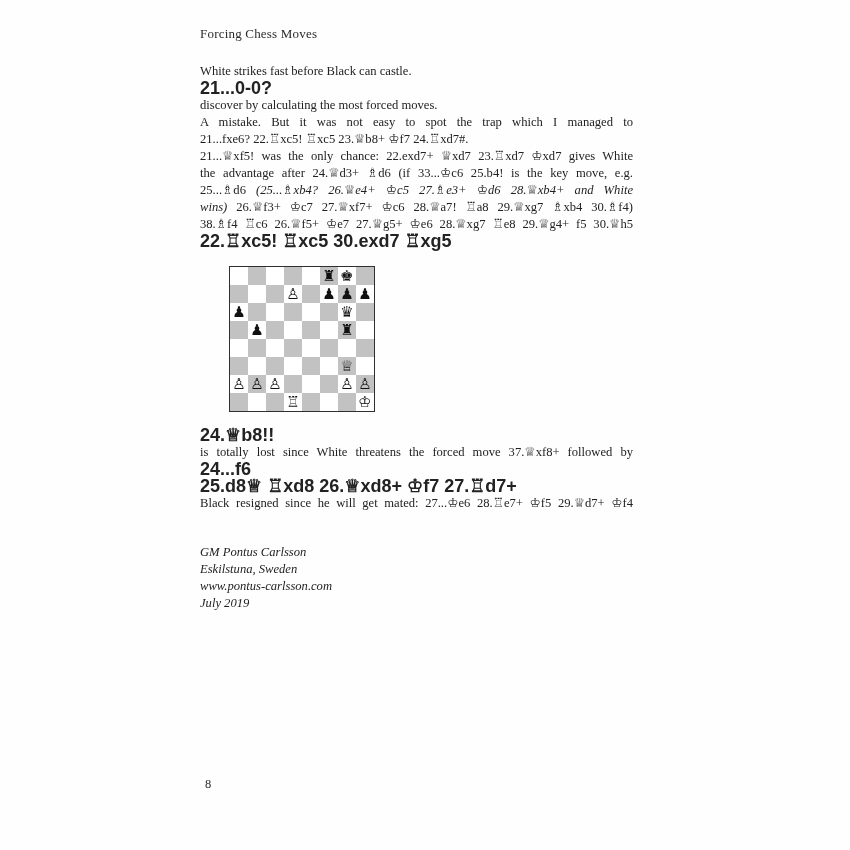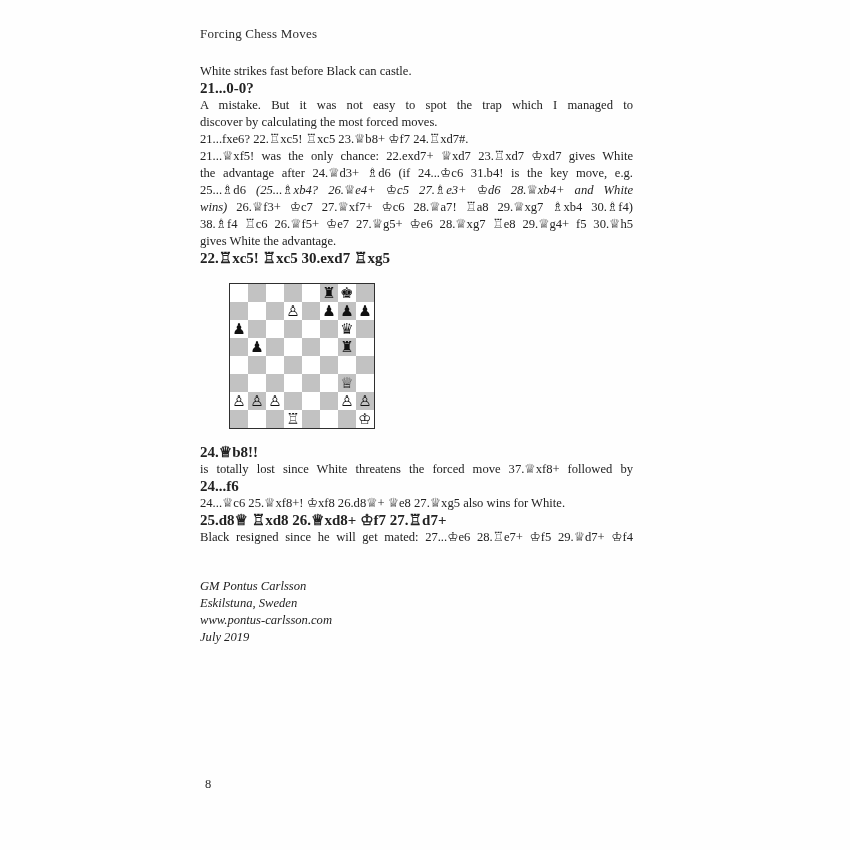--- a/index.html
+++ b/index.html
@@ -24,23 +24,23 @@
     position: absolute;
     left: 200px;
     top: 63px;
     width: 433px;
     font-size: 12.6px;
     line-height: 17px;
   }
   .line { height: 17px; }
   .line.body { font-family: "Liberation Serif", "DejaVu Serif", "DejaVu Sans", serif; }
   .line.moves {
-    font-family: Liberation Serif, serif;
+    font-family: Liberation Sans, sans-serif;
     font-weight: bold;
-    font-size: 15px;
+    font-size: 18px;
   }
   .line.j { text-align: justify; text-align-last: justify; }
   .it { font-style: italic; }
   .diagram {
     margin: 16px 0 15px 29px;
     width: 146px;
   }
   .board {
     width: 144px;
     height: 144px;
@@ -71,29 +71,28 @@
 </style>
 </head>
 <body>
 
 <div class="page">
   <div class="running-header">Forcing Chess Moves</div>
 
   <div class="text-col">
       <div class="line body"><span>White strikes fast before Black can castle.</span></div>
       <div class="line moves"><span>21...0-0?</span></div>
+      <div class="line body"><span>discover by calculating the most forced moves.</span></div>
       <div class="line body j"><span>A mistake. But it was not easy to spot the trap which I managed to</span></div>
-      <div class="line body"><span>discover by calculating the most forced moves.</span></div>
       <div class="line body"><span>21...fxe6? 22.♖xc5! ♖xc5 23.♕b8+ ♔f7 24.♖xd7#.</span></div>
       <div class="line body j"><span>21...♕xf5! was the only chance: 22.exd7+ ♕xd7 23.♖xd7 ♔xd7 gives White</span></div>
-      <div class="line body j"><span>the advantage after 24.♕d3+ ♗d6 (if 24...♔c6 31.b4! is the key move, e.g.</span></div>
+      <div class="line body j"><span>the advantage after 24.♕d3+ ♗d6 (if 33...♔c6 25.b4! is the key move, e.g.</span></div>
       <div class="line body j"><span>25...♗d6 </span><span class="it">(25...♗xb4? 26.♕e4+ ♔c5 27.♗e3+ ♔d6 28.♕xb4+ and White</span></div>
       <div class="line body j"><span class="it">wins)</span><span> 26.♕f3+ ♔c7 27.♕xf7+ ♔c6 28.♕a7! ♖a8 29.♕xg7 ♗xb4 30.♗f4)</span></div>
       <div class="line body j"><span>38.♗f4 ♖c6 26.♕f5+ ♔e7 27.♕g5+ ♔e6 28.♕xg7 ♖e8 29.♕g4+ f5 30.♕h5</span></div>
-      <div class="line body"><span>gives White the advantage.</span></div>
       <div class="line moves"><span>22.♖xc5! ♖xc5 30.exd7 ♖xg5</span></div>
       <div class="diagram">
         <div class="board">
           <div class="sq" style="background: rgb(255, 255, 255);"></div>
           <div class="sq" style="background: rgb(194, 194, 194);"></div>
           <div class="sq" style="background: rgb(255, 255, 255);"></div>
           <div class="sq" style="background: rgb(194, 194, 194);"></div>
           <div class="sq" style="background: rgb(255, 255, 255);"></div>
           <div class="sq" style="background: rgb(194, 194, 194);"><span>♜</span></div>
           <div class="sq" style="background: rgb(255, 255, 255);"><span>♚</span></div>
@@ -152,21 +151,20 @@
           <div class="sq" style="background: rgb(255, 255, 255);"><span>♖</span></div>
           <div class="sq" style="background: rgb(194, 194, 194);"></div>
           <div class="sq" style="background: rgb(255, 255, 255);"></div>
           <div class="sq" style="background: rgb(194, 194, 194);"></div>
           <div class="sq" style="background: rgb(255, 255, 255);"><span>♔</span></div>
         </div>
       </div>
       <div class="line moves"><span>24.♕b8!!</span></div>
       <div class="line body j"><span>is totally lost since White threatens the forced move 37.♕xf8+ followed by</span></div>
       <div class="line moves"><span>24...f6</span></div>
-      <div class="line body"><span>24...♕c6 25.♕xf8+! ♔xf8 26.d8♕+ ♕e8 27.♕xg5 also wins for White.</span></div>
       <div class="line moves"><span>25.d8♕ ♖xd8 26.♕xd8+ ♔f7 27.♖d7+</span></div>
       <div class="line body j"><span>Black resigned since he will get mated: 27...♔e6 28.♖e7+ ♔f5 29.♕d7+ ♔f4</span></div>
       <div class="signature">
         <div class="line">GM Pontus Carlsson</div>
         <div class="line">Eskilstuna, Sweden</div>
         <div class="line">www.pontus-carlsson.com</div>
         <div class="line">July 2019</div>
       </div>
     </div>
 

